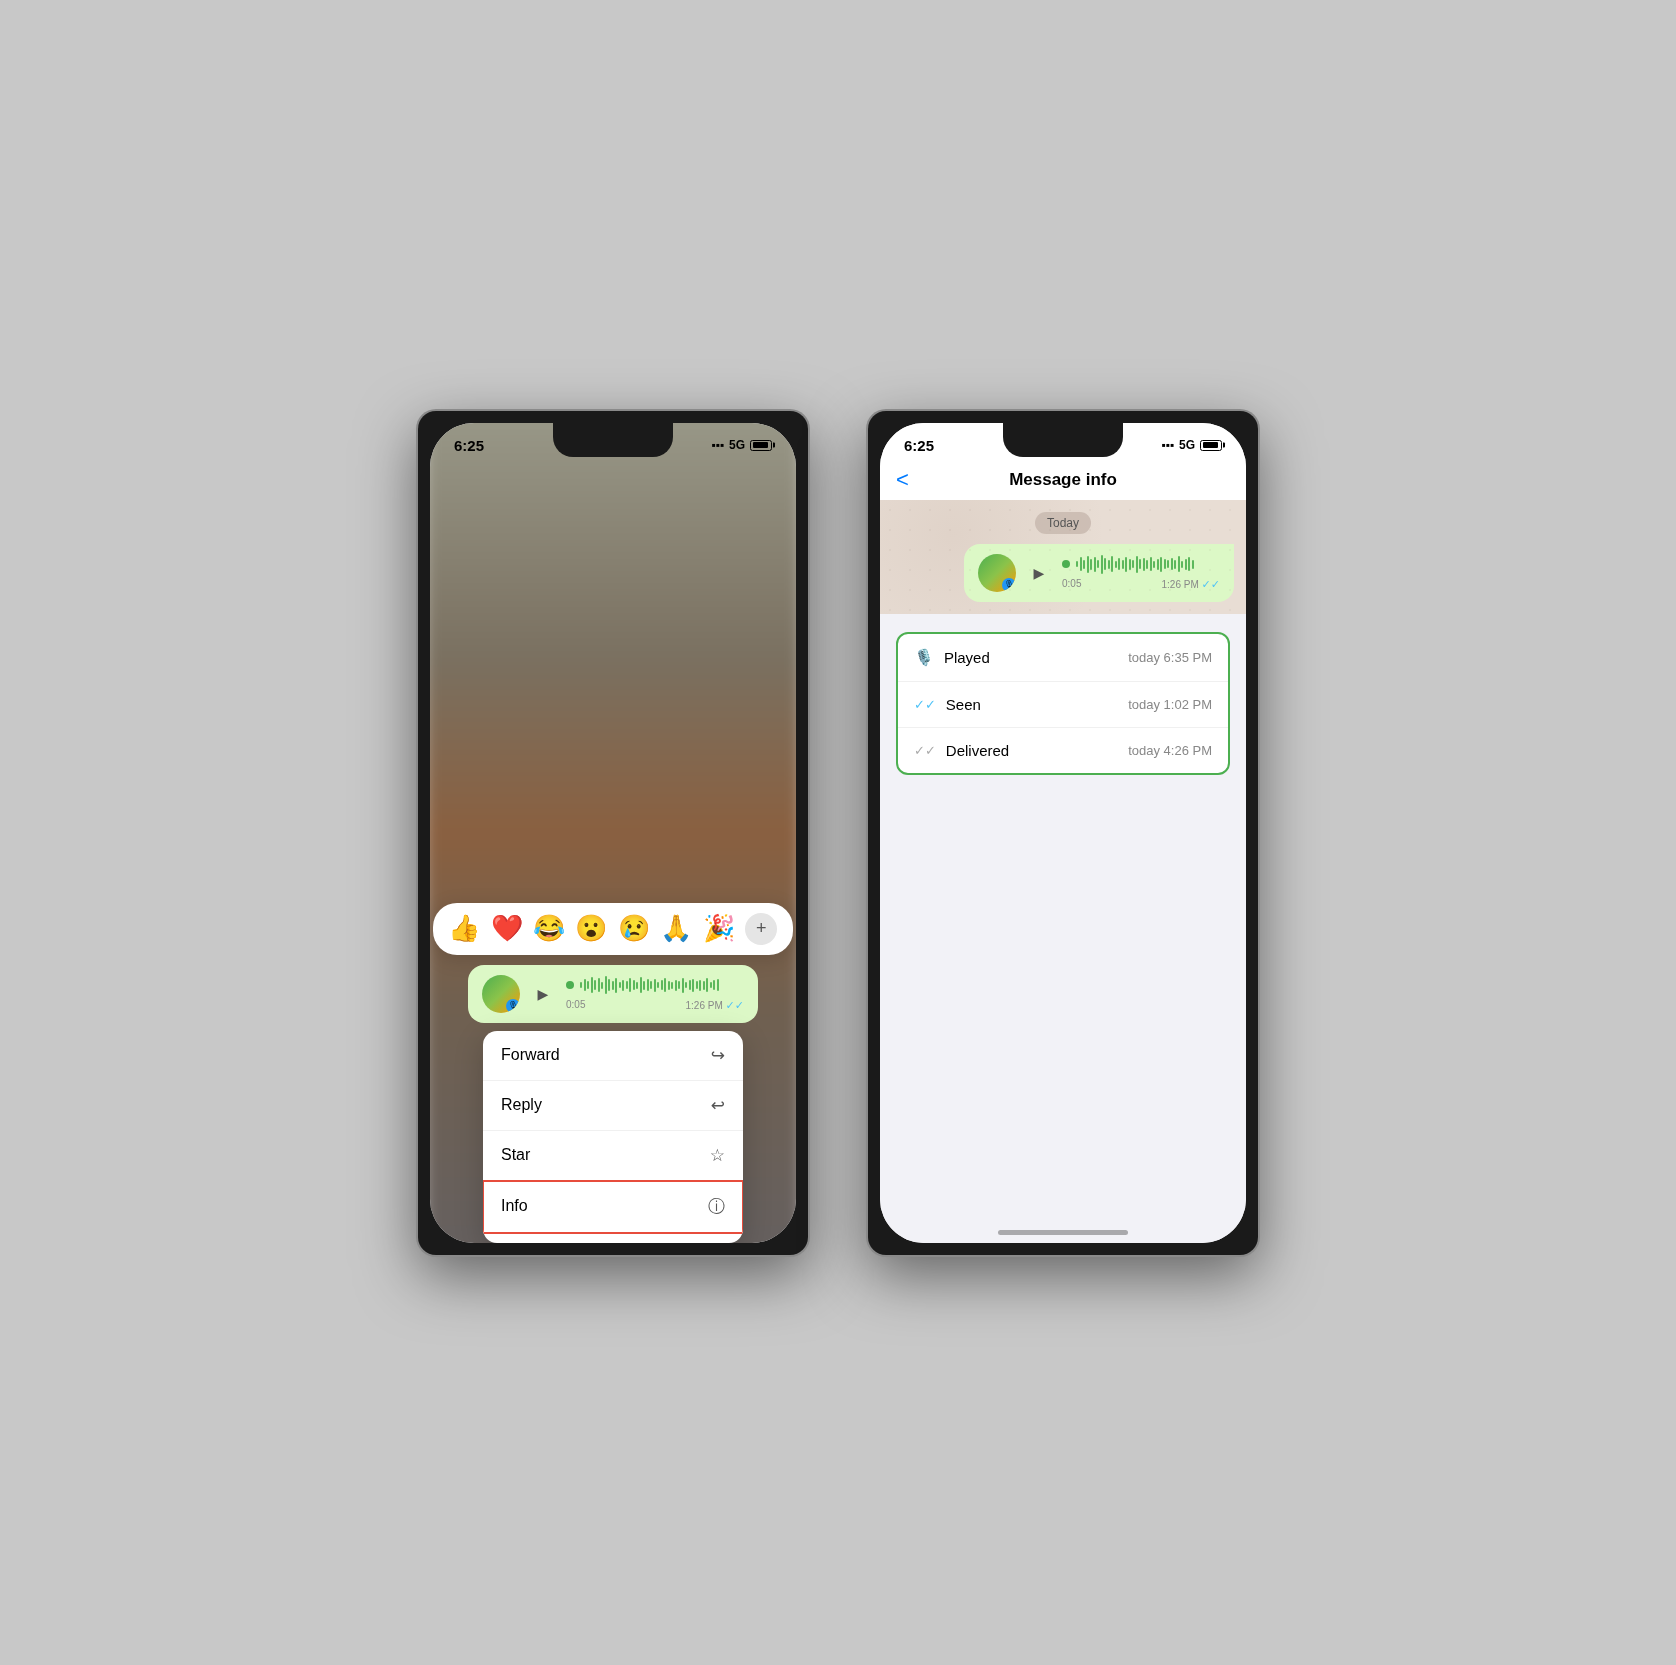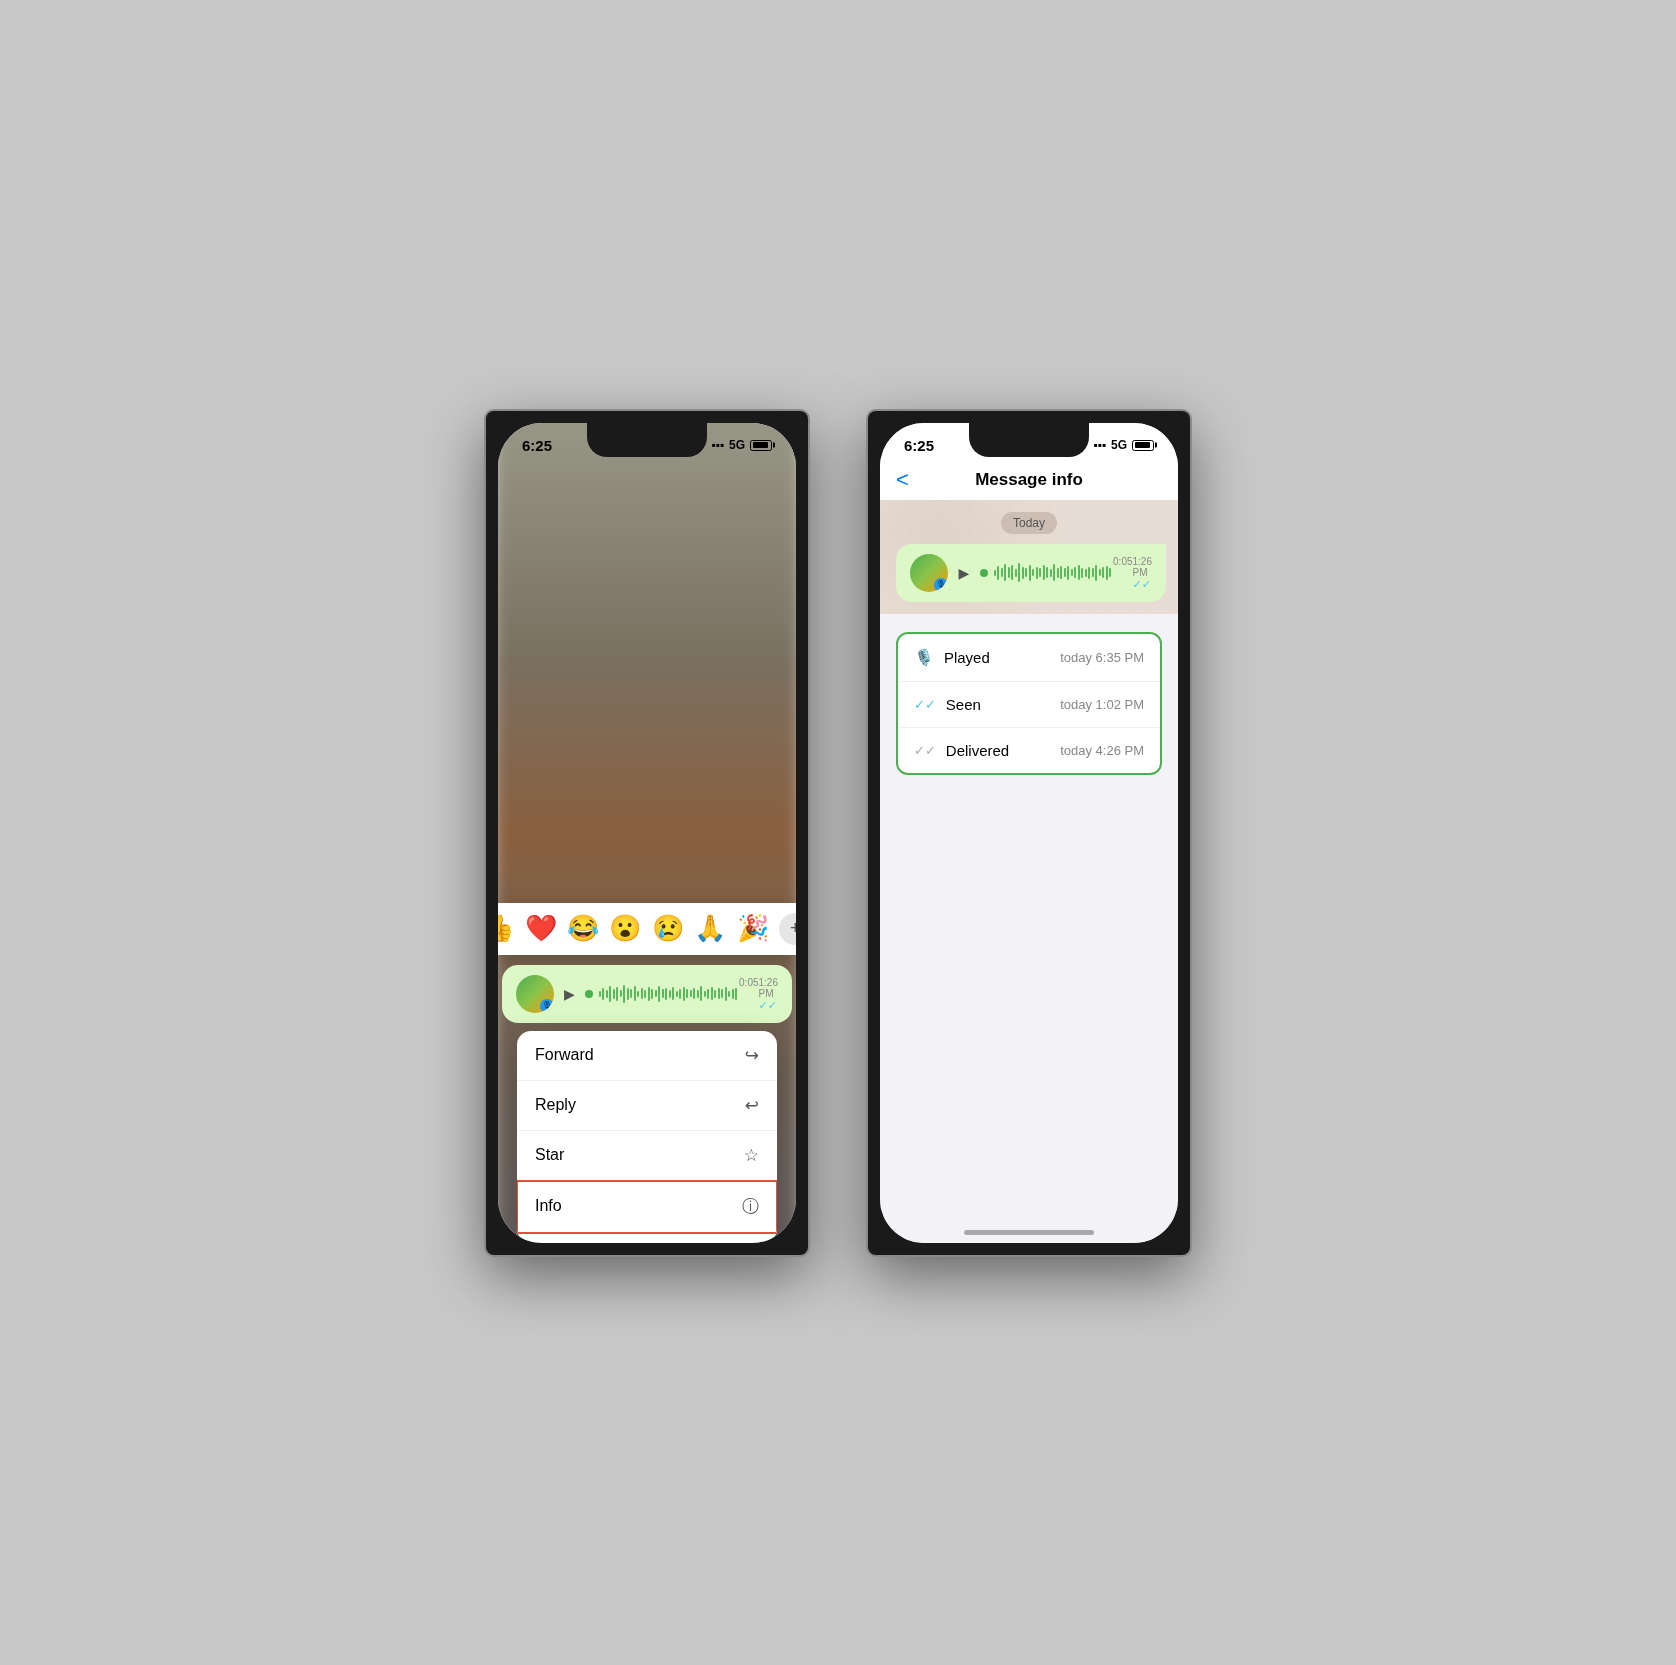--- a/index.html
+++ b/index.html
@@ -9,24 +9,24 @@
       justify-content: center;
       align-items: center;
       width: 1676px;
       height: 1665px;
       font-family: -apple-system, BlinkMacSystemFont, 'SF Pro Text', 'Helvetica Neue', sans-serif;
       gap: 60px;
     }
 
     
     .phone {
-      width: 322px;
+      width: 390px;
       height: 844px;
       background: #1a1a1a;
-      border-radius: 8px;
+      border-radius: 18px;
       padding: 12px;
       position: relative;
       box-shadow: 0 0 0 2px #8a8a8a, 0 20px 60px rgba(0,0,0,0.5);
     }
     .phone-inner {
       width: 100%;
       height: 100%;
       background: #f5f5f5;
       border-radius: 44px;
       overflow: hidden;
@@ -179,21 +179,21 @@
       height: 30px;
       display: flex;
       align-items: center;
       justify-content: center;
       font-size: 14px;
       color: #555;
     }
     .waveform {
       flex: 1;
       display: flex;
-      flex-direction: row;
+      flex-direction: column;
       gap: 2px;
     }
     .waveform-dot {
       width: 8px;
       height: 8px;
       background: #4CAF50;
       border-radius: 50%;
       margin-right: 4px;
     }
     .bubble-meta {

